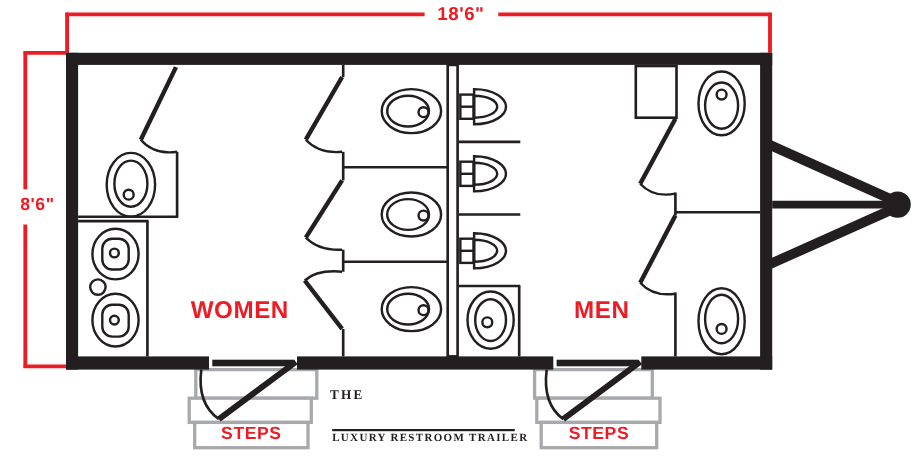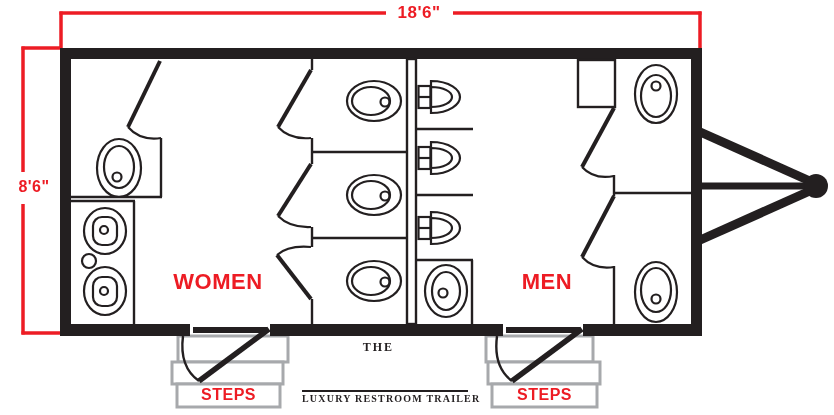--- a/index.html
+++ b/index.html
@@ -9,21 +9,21 @@
   }
   .canvas svg { position:absolute; left:0; top:0; }
   .lbl { position:absolute; white-space:nowrap; line-height:1; }
   .red { color:#ED1C24; }
   .dim-top   { left:386px; top:4px;  width:66px; text-align:center; font-weight:bold; font-size:17px; letter-spacing:.5px; }
   .dim-left  { left:10px;  top:179px; width:48px; text-align:center; font-weight:bold; font-size:16px; letter-spacing:.5px; }
   .room-women{ left:170px; top:271px; width:96px; text-align:center; font-weight:bold; font-size:22px; letter-spacing:.5px; }
   .room-men  { left:516px; top:271px; width:62px; text-align:center; font-weight:bold; font-size:22px; letter-spacing:.5px; }
   .steps-l   { left:177px; top:387px; width:103px; text-align:center; font-weight:bold; font-size:16px; letter-spacing:.5px; }
   .steps-r   { left:492px; top:387px; width:105px; text-align:center; font-weight:bold; font-size:16px; letter-spacing:.5px; }
-  .logo-the  { left:300px; top:341px; width:94px; text-align:right; font-family:"Liberation Serif", serif;
+  .logo-the  { left:300px; top:353px; width:94px; text-align:left; font-family:"Liberation Serif", serif;
                font-weight:bold; font-size:12px; letter-spacing:2px; color:#231F20; }
   .logo-name { left:300px; top:349px; width:170px; text-align:center; font-family:"Liberation Serif", serif;
                font-weight:bold; font-size:36px; letter-spacing:-1px; color:#231F20; }
   .logo-tag  { left:302px; top:390px; width:166px; text-align:center; font-family:"Liberation Serif", serif;
                font-weight:bold; font-size:10px; letter-spacing:1.2px; color:#231F20;
                border-top:2.5px solid #231F20; padding-top:2px; }
 </style>
 </head>
 <body>
 

